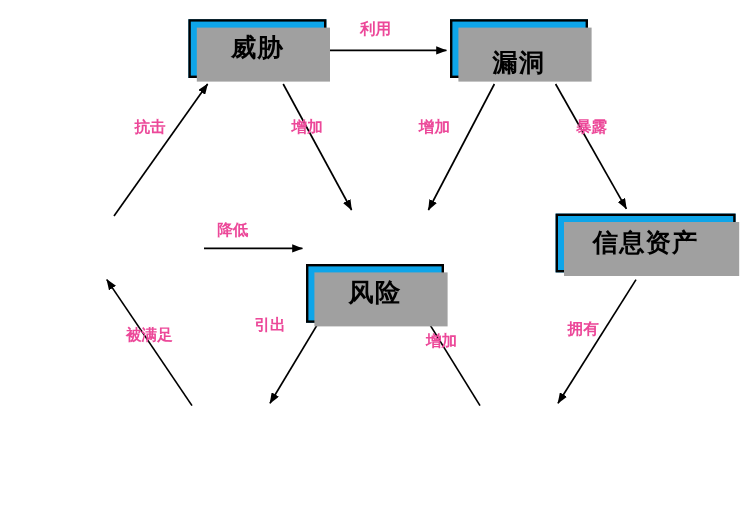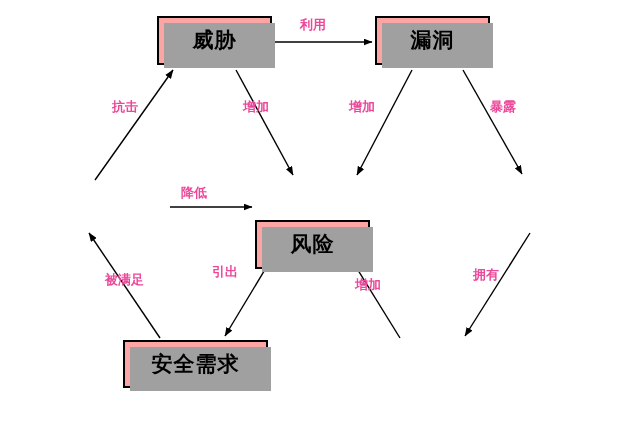--- a/index.html
+++ b/index.html
@@ -20,21 +20,21 @@
   #edge-layer {
     position: absolute;
     left: 0;
     top: 0;
     width: 626px;
     height: 423px;
   }
   .node {
     position: absolute;
     box-sizing: border-box;
-    background: #fca5a5;
+    background: #0ea5e9;
     border: 2px solid #000000;
     display: flex;
     align-items: center;
     justify-content: center;
     z-index: 3;
   }
   .node::after {
     content: "";
     position: absolute;
     left: 5px;
@@ -84,34 +84,34 @@
         <line x1="160" y1="338" x2="89" y2="233" stroke="#000000" stroke-width="1.4" marker-end="url(#arrowhead)"></line>
         <line x1="287" y1="233" x2="225" y2="336" stroke="#000000" stroke-width="1.4" marker-end="url(#arrowhead)"></line>
         <line x1="400" y1="338" x2="335" y2="233" stroke="#000000" stroke-width="1.4" marker-end="url(#arrowhead)"></line>
         <line x1="530" y1="233" x2="465" y2="336" stroke="#000000" stroke-width="1.4" marker-end="url(#arrowhead)"></line>
       </g>
   </svg>
 
   <div class="node" style="left: 157px; top: 16px; width: 115px; height: 49px;">
     <span class="node-label">威胁</span>
   </div>
-  <div class="node" style="left: 375px; top: 16px; width: 115px; height: 49px;">
+  <div class="node" style="left: 375px; top: 16px; width: 115px; height: 49px; align-items: flex-end;">
     <span class="node-label">漏洞</span>
   </div>
   <div class="node" style="left: 255px; top: 179px; width: 115px; height: 49px; margin-top: 41px;">
     <span class="node-label">风险</span>
   </div>
-  <div class="node" style="left: 123px; top: 340px; width: 145px; height: 48px;">
-    <span class="node-label">安全需求</span>
+  <div class="node" style="left: 463px; top: 178px; width: 150px; height: 49px;">
+    <span class="node-label">信息资产</span>
   </div>
 
   <span class="edge-label" style="left: 300px; top: 18px;">利用</span>
   <span class="edge-label" style="left: 112px; top: 100px;">抗击</span>
   <span class="edge-label" style="left: 243px; top: 100px;">增加</span>
   <span class="edge-label" style="left: 349px; top: 100px;">增加</span>
-  <span class="edge-label" style="left: 490px; top: 100px;">暴露</span>
+  <span class="edge-label" style="left: 480px; top: 100px;">暴露</span>
   <span class="edge-label" style="left: 181px; top: 186px;">降低</span>
   <span class="edge-label" style="left: 105px; top: 273px;">被满足</span>
   <span class="edge-label" style="left: 212px; top: 265px;">引出</span>
   <span class="edge-label" style="left: 355px; top: 278px;">增加</span>
   <span class="edge-label" style="left: 473px; top: 268px;">拥有</span>
 
 </div>
 
 </body></html>

